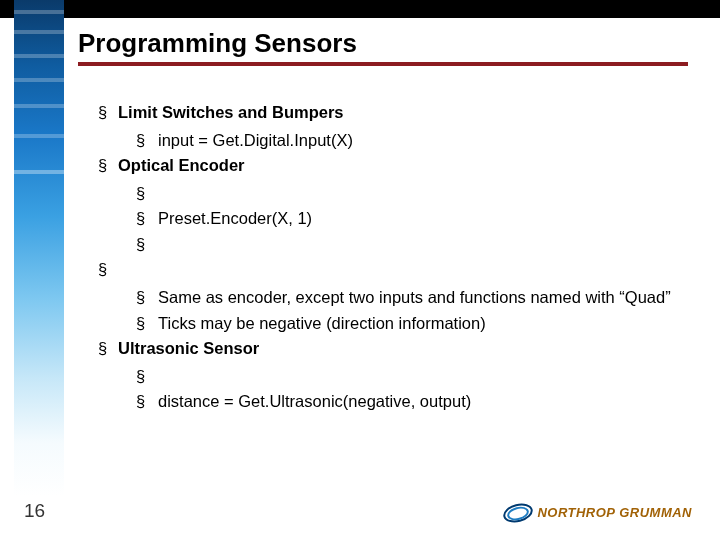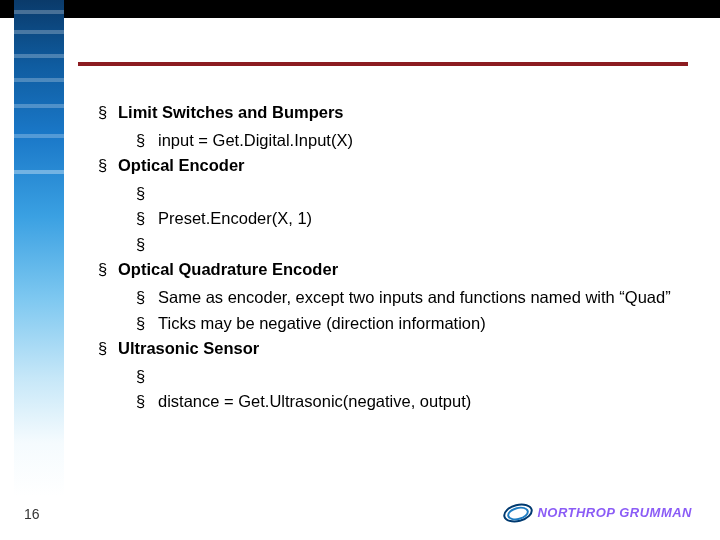--- a/index.html
+++ b/index.html
@@ -14,41 +14,42 @@
   .t7 { top: 170px; background: rgba(255,255,255,0.35); }
   .title { position: absolute; top: 28px; left: 78px; font-size: 26px; font-weight: 700; color: #000; }
   .title-rule { position: absolute; top: 62px; left: 78px; width: 610px; height: 4px; background: #8c1c21; }
   .content { position: absolute; top: 100px; left: 98px; width: 580px; color: #000; font-size: 16.5px; line-height: 1.55; }
   .l1 { display: flex; margin-bottom: 2px; }
   .l1 .bul { width: 20px; flex: none; }
   .l1 .txt { font-weight: 700; text-align: right; }
   .l2 { display: flex; margin-left: 38px; }
   .l2 .bul { width: 22px; flex: none; }
   .l2 .txt { font-weight: 400; }
-  .pagenum { position: absolute; left: 24px; bottom: 18px; font-size: 14px; color: #333; }
+  .pagenum { position: absolute; left: 24px; bottom: 18px; font-size: 19px; color: #333; }
   .logo { position: absolute; right: 28px; bottom: 18px; display: flex; align-items: center; gap: 4px; }
   .logo-ring { width: 32px; height: 20px; position: relative; }
   .logo-ring::before { content: ""; position: absolute; left: 2px; top: 2px; width: 26px; height: 14px; border: 2.2px solid #003a70; border-radius: 50%; transform: rotate(-14deg); }
   .logo-ring::after { content: ""; position: absolute; left: 6px; top: 5px; width: 18px; height: 9px; border: 2px solid #1e7cc2; border-radius: 50%; transform: rotate(-14deg); }
-  .logo-text { font-family: Arial, sans-serif; font-weight: 700; font-style: italic; letter-spacing: 0.5px; font-size: 13px; color: #8b5cf6; white-space: nowrap; }
+  .logo-text { font-family: Arial, sans-serif; font-weight: 700; font-style: italic; letter-spacing: 0.5px; font-size: 13px; color: #a16207; white-space: nowrap; }
 </style>
 </head>
 <body>
 
 <div class="slide">
   <div class="top-black"></div>
   <div class="side-band"></div>
   <div class="side-tick t1"></div>
   <div class="side-tick t2"></div>
   <div class="side-tick t3"></div>
   <div class="side-tick t4"></div>
   <div class="side-tick t5"></div>
   <div class="side-tick t6"></div>
   <div class="side-tick t7"></div>
 
+  <div class="title">Programming Sensors</div>
   <div class="title-rule"></div>
 
   <div class="content">
     <div class="l1">
         <span class="bul">§</span>
         <span class="txt">Limit Switches and Bumpers</span>
       </div>
     <div class="l2">
         <span class="bul">§</span>
         <span class="txt">input = Get.Digital.Input(X)</span>
@@ -64,21 +65,20 @@
     <div class="l2">
         <span class="bul">§</span>
         <span class="txt">Preset.Encoder(X, 1)</span>
       </div>
     <div class="l2">
         <span class="bul">§</span>
       </div>
 
     <div class="l1">
         <span class="bul">§</span>
-        <span class="txt">Optical Quadrature Encoder</span>
       </div>
     <div class="l2">
         <span class="bul">§</span>
         <span class="txt">Same as encoder, except two inputs and functions named with “Quad”</span>
       </div>
     <div class="l2">
         <span class="bul">§</span>
         <span class="txt">Ticks may be negative (direction information)</span>
       </div>
 

